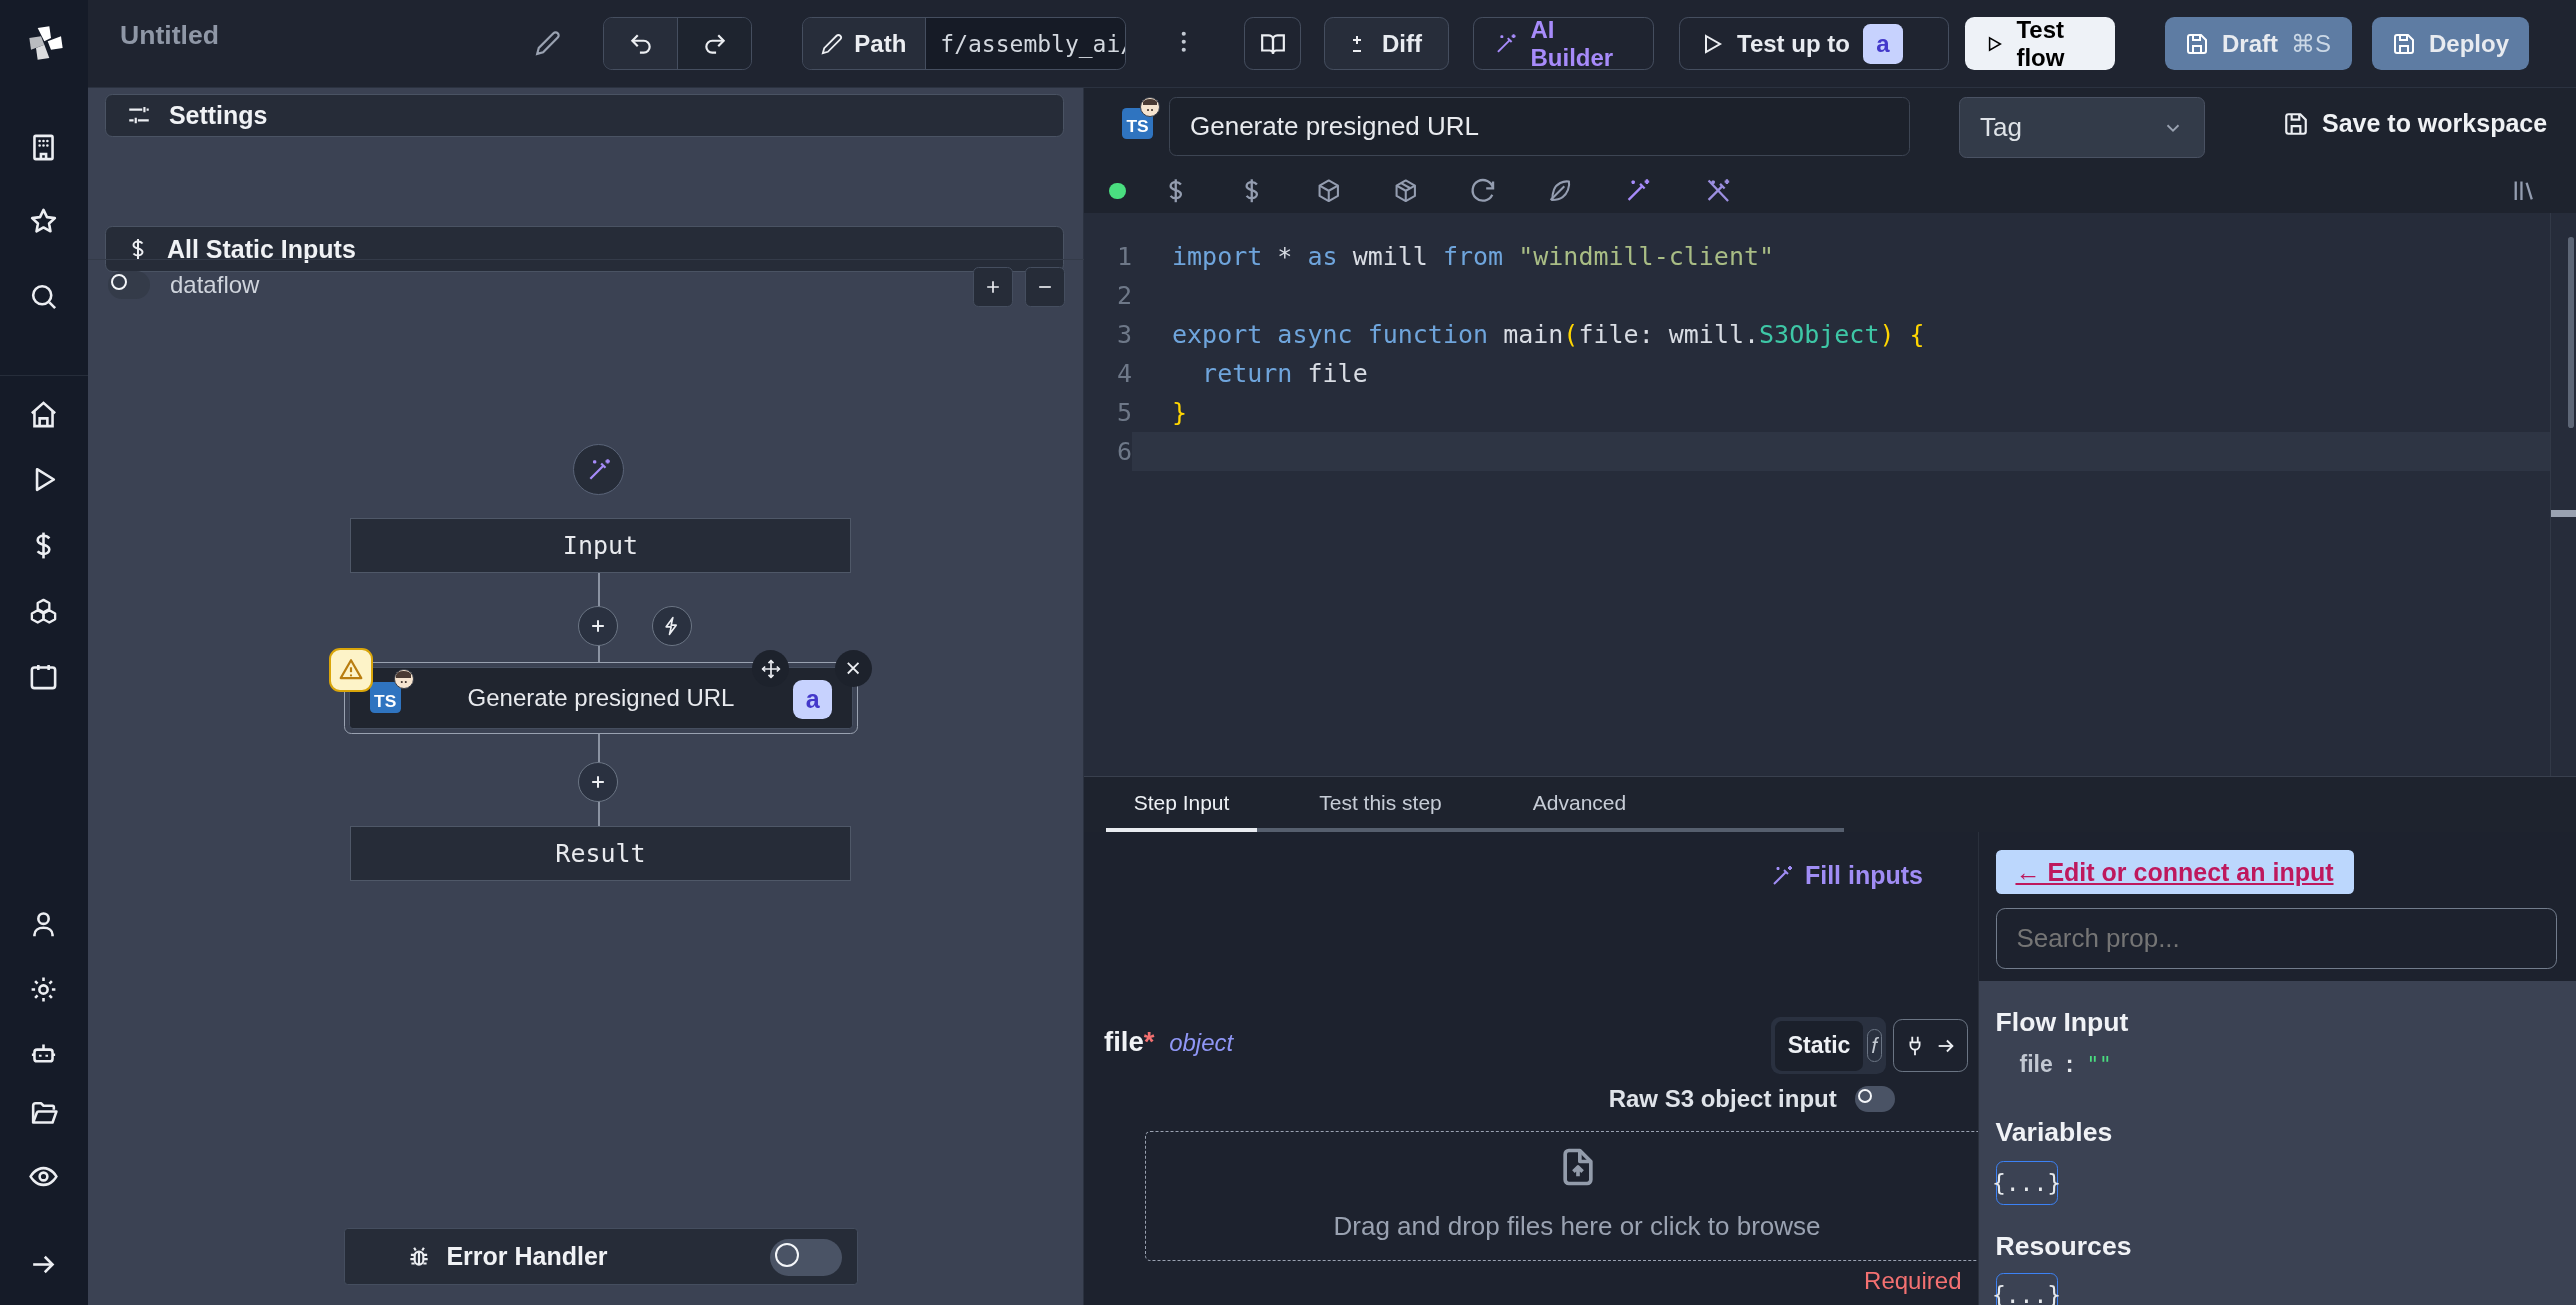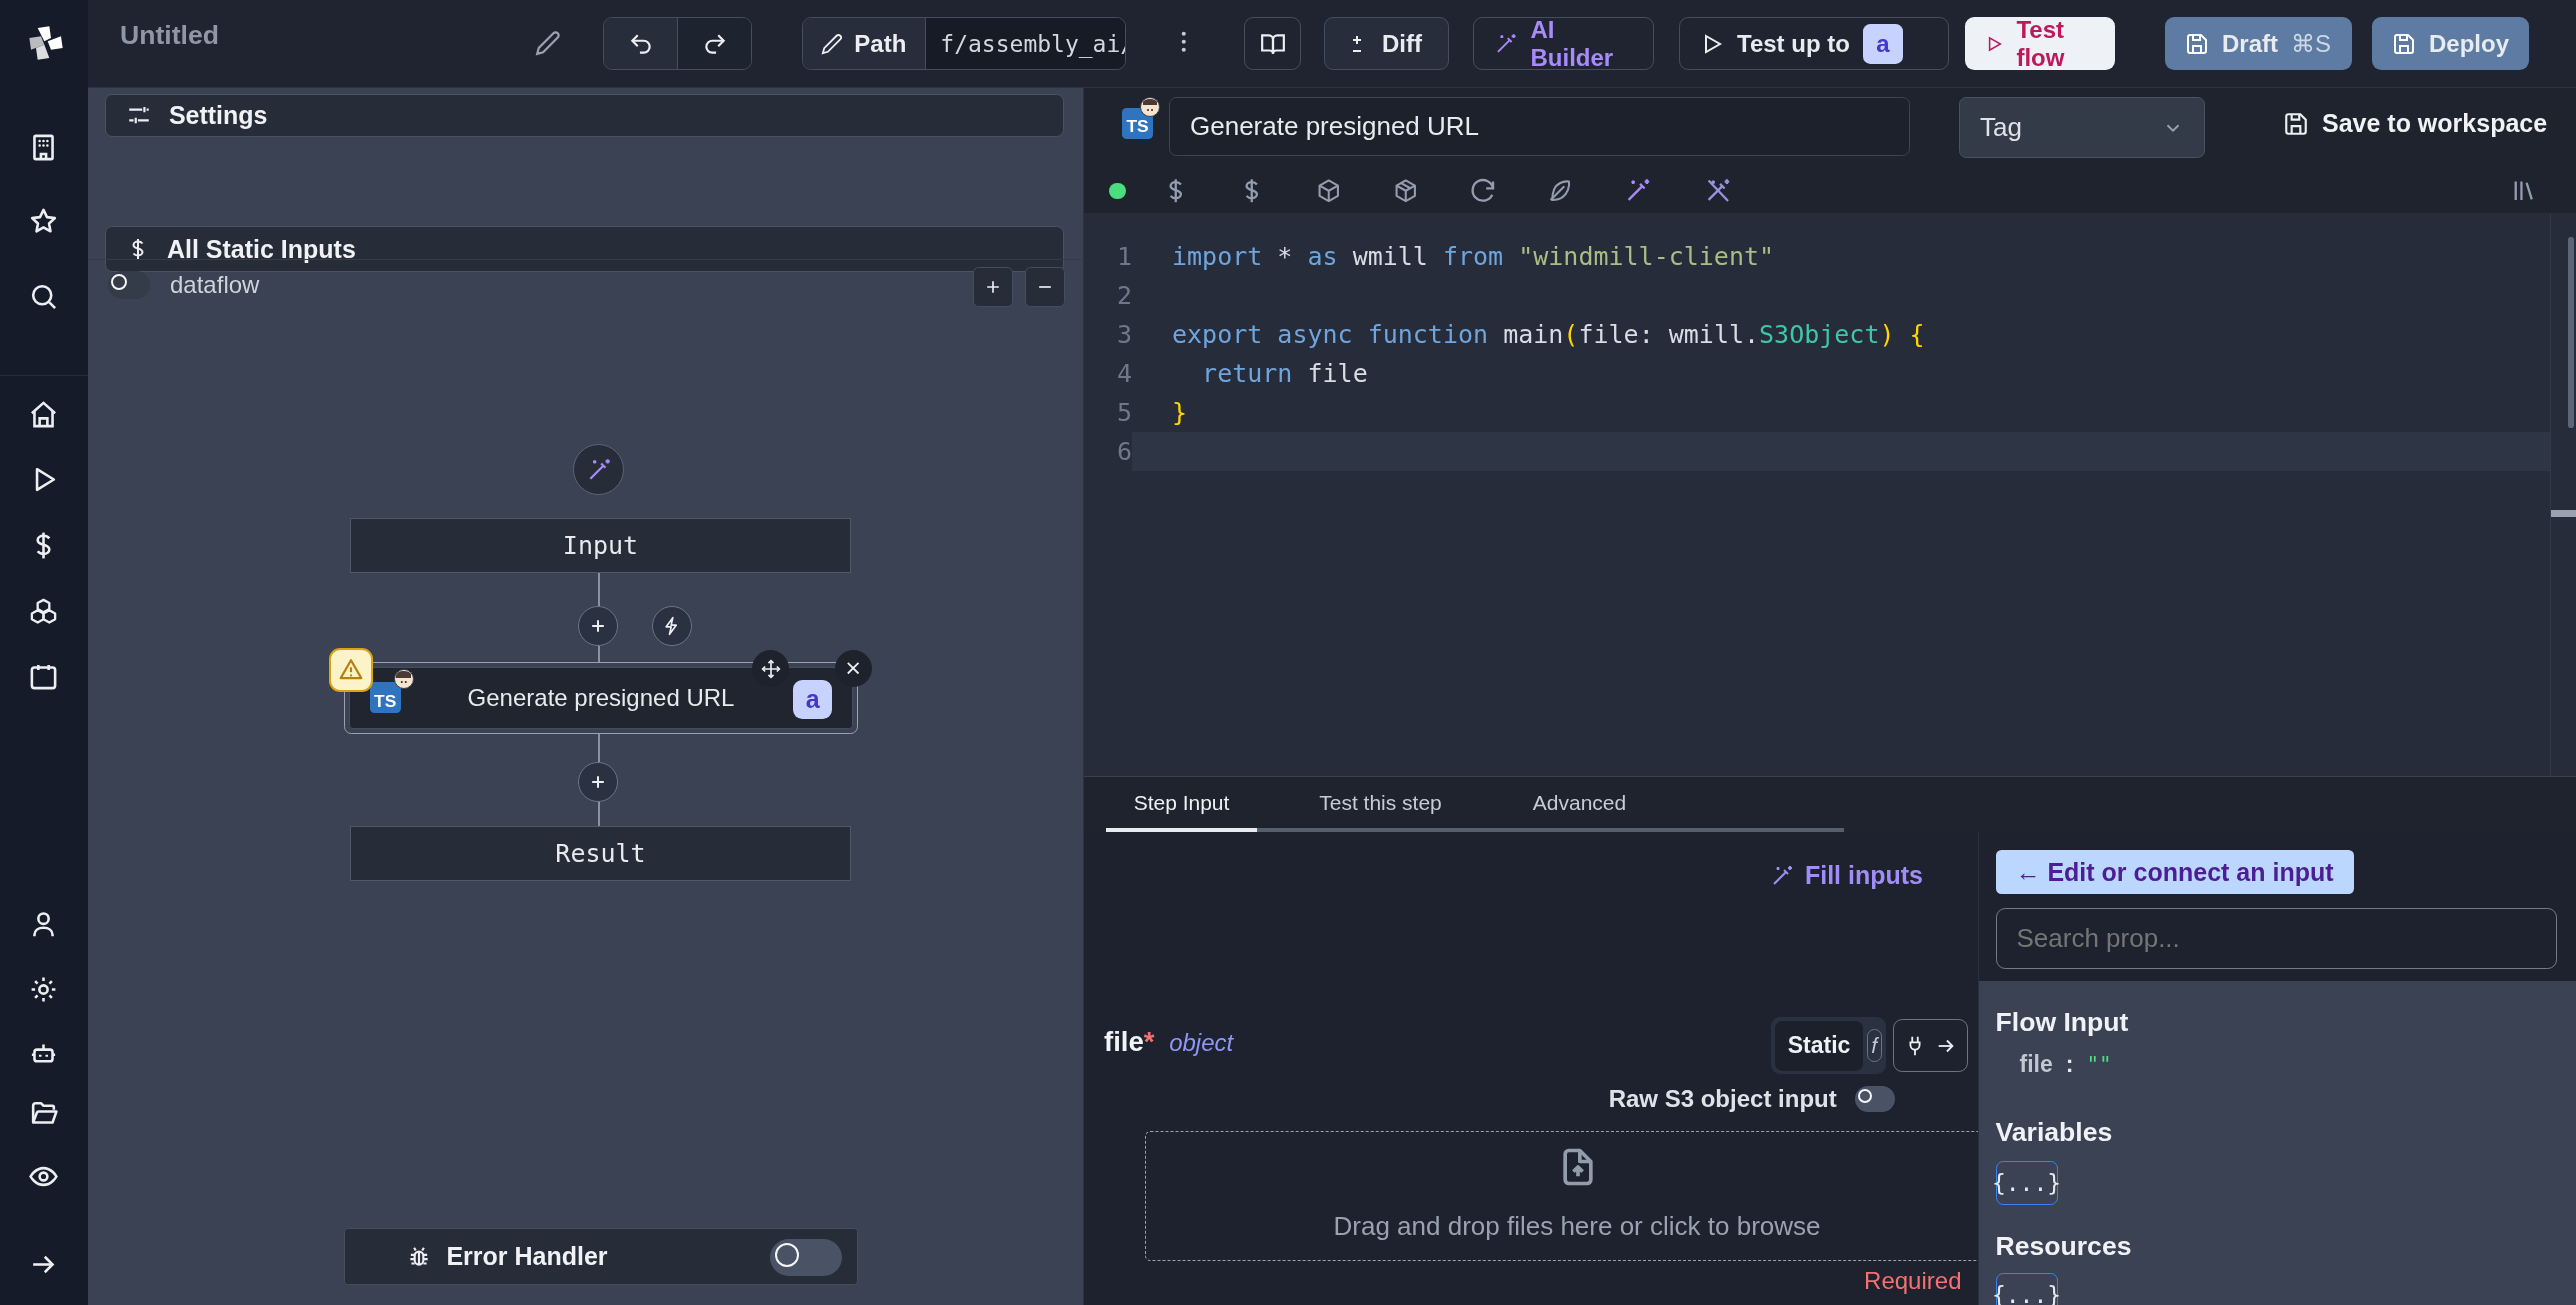--- a/index.html
+++ b/index.html
@@ -147,21 +147,21 @@
     <div class="tb-btn" style="left:1591px;width:270px;">
       <span class="ic" style="width:24px;height:24px;color:#eceef2;">
           <svg viewBox="0 0 24 24" fill="none" stroke="currentColor" stroke-width="2">
             <path d="M6 4l14 8-14 8z"></path>
           </svg>
         </span>
       <span>Test up to</span>
       <span style="width:40px;height:40px;border-radius:7.3px;background:#c7d2fe;color:#4338ca;font-weight:700;font-size:24px;display:flex;align-items:center;justify-content:center;">a</span>
     </div>
 
-    <div class="tb-btn" style="left:1877px;width:150px;background:#eef2f7;border:none;color:#be185d;">
+    <div class="tb-btn" style="left:1877px;width:150px;background:#eef2f7;border:none;color:#000000;">
       <span class="ic" style="width:24px;height:24px;">
           <svg viewBox="0 0 24 24" fill="none" stroke="currentColor" stroke-width="2">
             <path d="M6 4l14 8-14 8z"></path>
           </svg>
         </span>
       <span>Test flow</span>
     </div>
 
     <div class="tb-btn" style="left:2077px;width:187px;background:#5e7ca3;border:none;">
       <span class="ic" style="width:24px;height:24px;color:#fff;">
@@ -599,21 +599,21 @@
               <path d="M13 3v6h6"></path>
               <path d="M12 17v-5M9.5 14.5 12 12l2.5 2.5"></path>
             </svg>
           </span>
         <span class="abs" style="left:0;right:0;top:79px;text-align:center;color:#9aa2b1;font-size:26px;">Drag and drop files here or click to browse</span>
       </div>
       <span class="abs" style="right:16.5px;top:435px;color:#f47171;font-size:24px;">Required</span>
     </div>
 
     <div class="abs" style="left:894px;top:744px;width:598px;height:473px;background:#1d222e;border-left:0.9px solid #2a303c;">
-      <div class="abs" style="left:16.5px;top:18.3px;width:358px;height:44px;background:#bcd7fd;border-radius:5.5px;display:flex;align-items:center;justify-content:center;color:#4c1d95;font-weight:700;font-size:25px;">← Edit or connect an input</div>
+      <div class="abs" style="left:16.5px;top:18.3px;width:358px;height:44px;background:#bcd7fd;border-radius:5.5px;display:flex;align-items:center;justify-content:center;color:#be185d;font-weight:700;font-size:25px;text-decoration:underline;">← Edit or connect an input</div>
       <input class="abs" style="left: 16.5px; top: 76px; width: 561px; height: 61px; background: transparent; border: 1.4px solid rgb(114, 124, 140); border-radius: 9.2px; color: rgb(223, 227, 233); font-size: 26px; padding: 0px 20px; font-family: &quot;Liberation Sans&quot;, sans-serif;" placeholder="Search prop...">
       <div class="abs" style="left:0;top:149px;width:598px;height:324px;background:#3b4253;padding:26px 0 0 16.5px;">
         <div class="h-title" style="font-size:26.6px;">Flow Input</div>
         <div style="margin:13px 0 0 24px;display:flex;align-items:baseline;gap:13px;">
           <span style="color:#c2c8d2;font-weight:600;font-size:23px;">file</span>
           <span style="color:#e6e9ed;font-size:23px;font-weight:700;">:</span>
           <span class="mono" style="color:#4ade80;font-size:21px;">""</span>
         </div>
         <div class="h-title" style="font-size:26.6px;margin-top:39px;">Variables</div>
         <div class="mono" style="margin-top:13px;width:62px;height:44px;border:1.8px solid #3c82f6;border-radius:7.3px;display:flex;align-items:center;justify-content:center;color:#e6e9ed;font-size:23px;">{...}</div>

